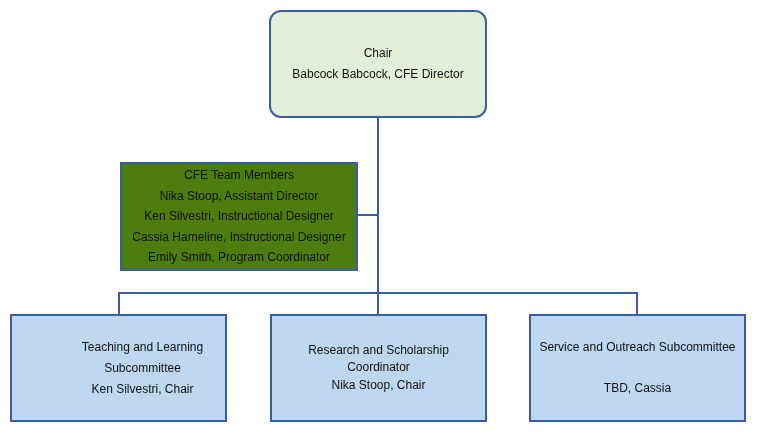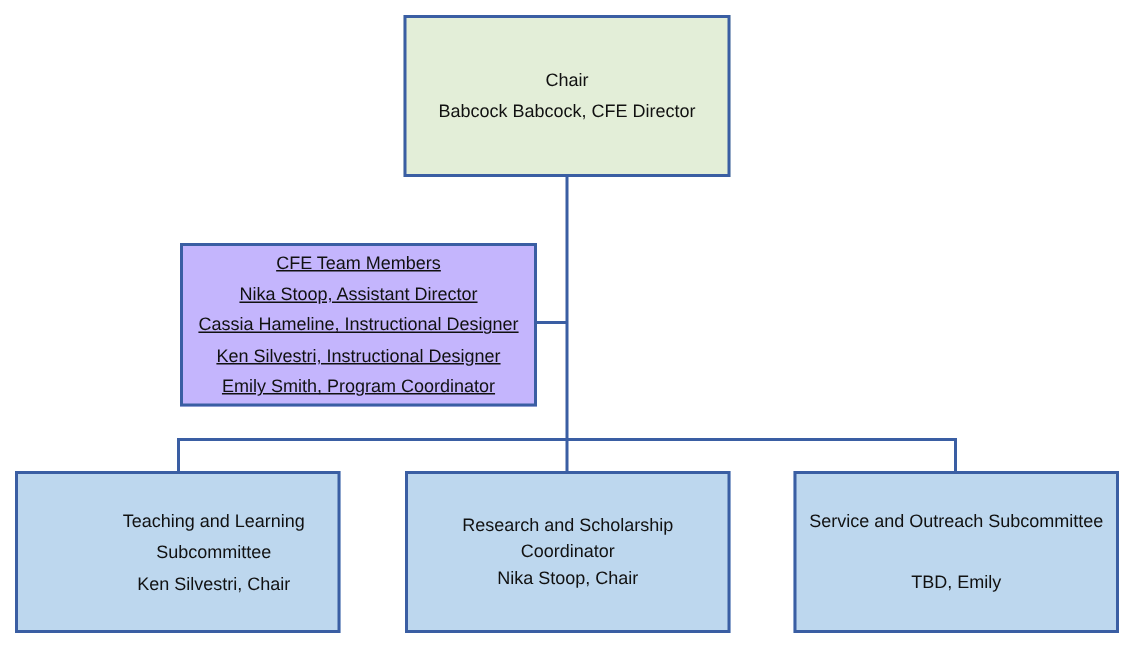--- a/index.html
+++ b/index.html
@@ -2,54 +2,54 @@
 <html><head>
 <meta charset="utf-8">
 <style>
   html, body { margin: 0; padding: 0; background: #ffffff; }
   body { width: 759px; height: 433px; position: relative; overflow: hidden;
          font-family: "Liberation Sans", "DejaVu Sans", sans-serif; color: #111; }
   .box { position: absolute; box-sizing: border-box; border: 2px solid #3a5ea3;
          display: flex; flex-direction: column; align-items: center; justify-content: center;
          text-align: center; font-size: 12px; line-height: 21px; }
   .green { background: #e3eed8; }
-  .yellow { background: #c4b5fd; line-height: 20.5px; text-decoration: underline; }
+  .yellow { background: #4d7c0f; line-height: 20.5px; }
   .blue { background: #bdd7ee; }
   .line { position: absolute; background: #3a5ea3; }
   .box span { display: block; }
 </style>
 </head>
 <body>
 
 <div class="line" style="left:377px; top:117px; width:2px; height:198px;"></div>
 <div class="line" style="left:357px; top:214px; width:21px; height:2px;"></div>
 <div class="line" style="left:118px; top:292px; width:520px; height:2px;"></div>
 <div class="line" style="left:118px; top:292px; width:2px; height:23px;"></div>
 <div class="line" style="left:636px; top:292px; width:2px; height:23px;"></div>
 
-<div class="box green" style="left:269px; top:10px; width:218px; height:108px;">
+<div class="box green" style="left:269px; top:10px; width:218px; height:108px;border-radius:12px;">
   <span>Chair</span>
   <span>Babcock Babcock, CFE Director</span>
 </div>
 
 <div class="box yellow" style="left:120px; top:162px; width:238px; height:109px;">
   <span>CFE Team Members</span>
   <span>Nika Stoop, Assistant Director</span>
+  <span>Ken Silvestri, Instructional Designer</span>
   <span>Cassia Hameline, Instructional Designer</span>
-  <span>Ken Silvestri, Instructional Designer</span>
   <span>Emily Smith, Program Coordinator</span>
 </div>
 
 <div class="box blue" style="left:10px; top:314px; width:217px; height:108px;padding-left:48px;">
   <span>Teaching and Learning Subcommittee</span>
   <span>Ken Silvestri, Chair</span>
 </div>
 
 <div class="box blue" style="left:270px; top:314px; width:217px; height:108px; line-height:17px;">
   <span>Research and Scholarship</span>
   <span>Coordinator</span>
   <span style="margin-top:1px;">Nika Stoop, Chair</span>
 </div>
 
 <div class="box blue" style="left:529px; top:314px; width:217px; height:108px;gap:20px;">
   <span>Service and Outreach Subcommittee</span>
-  <span>TBD, Emily</span>
+  <span>TBD, Cassia</span>
 </div>
 
 </body></html>

